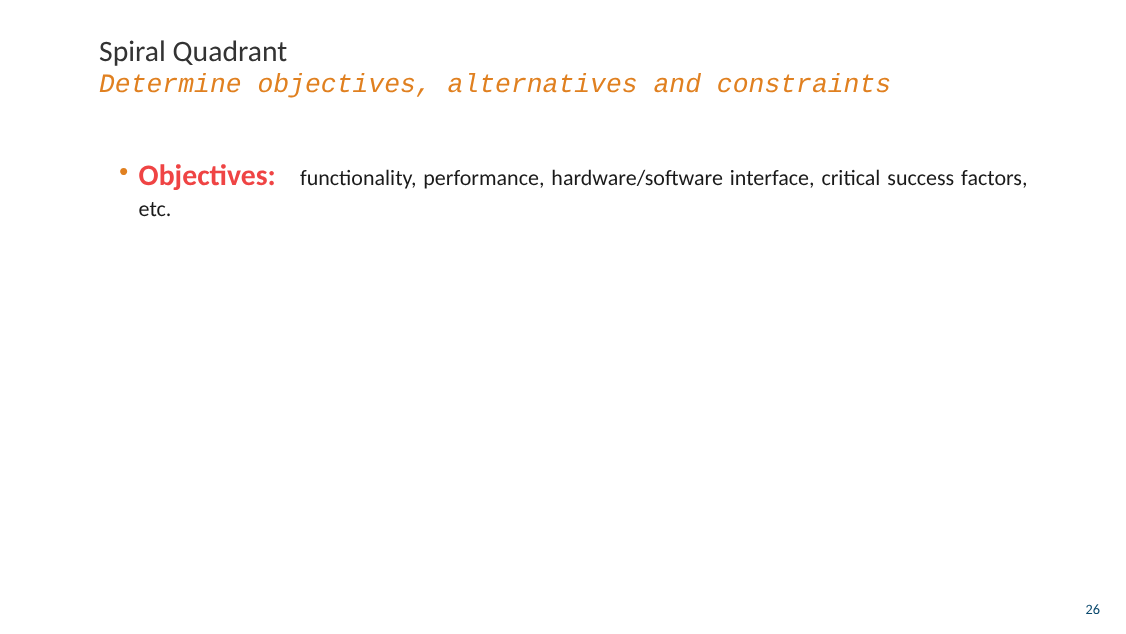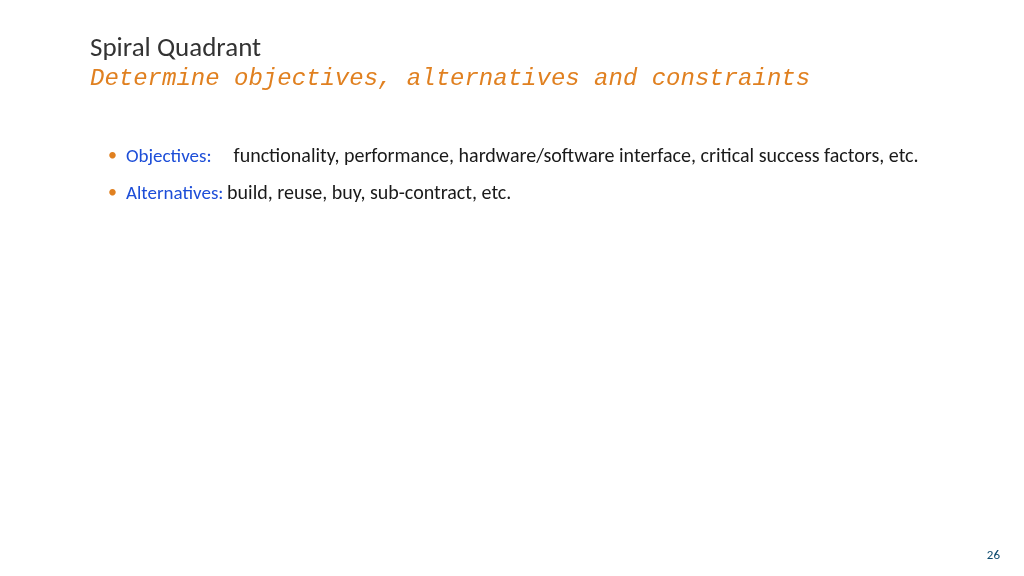--- a/index.html
+++ b/index.html
@@ -48,23 +48,23 @@
       left: 0;
       top: 2px;
       color: #e08020;
       font-size: 18px;
     }
     .item-1 {
       text-align: justify;
       text-justify: inter-word;
     }
     .label {
-      color: #1d4ed8;
-      font-size: 19px;
-      font-weight: 400;
+      color: #ef4444;
+      font-size: 27px;
+      font-weight: 700;
     }
     .desc {
       color: #1a1a1a;
       font-size: 20px;
       font-weight: 400;
     }
     .page-number {
       position: absolute;
       bottom: 14px;
       right: 24px;
@@ -80,19 +80,16 @@
 <body>
 
 <div class="slide">
   <h1 class="title">Spiral Quadrant</h1>
   <h2 class="subtitle">Determine objectives, alternatives and constraints</h2>
 
   <ul class="bullet-list">
     <li class="bullet-item item-1">
       <span class="label">Objectives:</span><span class="gap"></span><span class="desc">functionality, performance, hardware/software interface, critical success factors, etc.</span>
     </li>
-    <li class="bullet-item">
-      <span class="label">Alternatives:</span> <span class="desc">build, reuse, buy, sub-contract, etc.</span>
-    </li>
   </ul>
 </div>
 
 <div class="page-number">26</div>
 
 </body></html>

